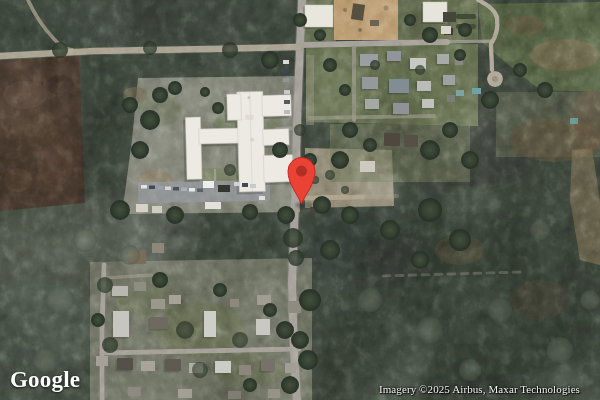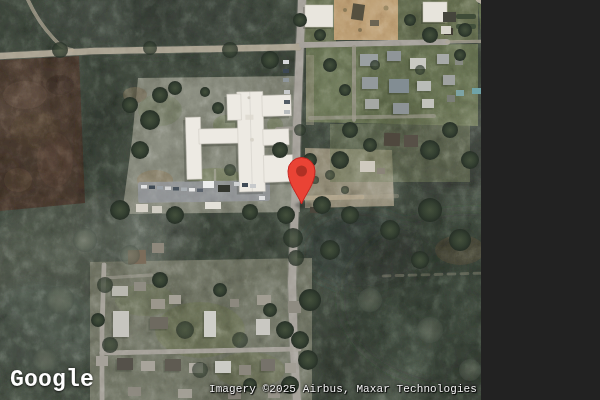--- a/index.html
+++ b/index.html
@@ -1,29 +1,29 @@
 <!DOCTYPE html>
 <html><head>
 <meta charset="utf-8">
 <style>
   html,body{margin:0;padding:0;background:#222;}
   .stage{
-    position:relative;width:481px;height:400px;overflow:hidden;
+    position:relative;width:600px;height:400px;overflow:hidden;
     background:#414a3f;cursor:grab;
-    font-family:Liberation Mono, monospace;
+    font-family:Liberation Serif, serif;
   }
   .stage svg{display:block;}
   .google-logo{
     position:absolute;left:10px;bottom:7px;
     color:#ffffff;font-size:23px;font-weight:bold;letter-spacing:0.2px;
     text-shadow:0 0 3px rgba(0,0,0,.55),0 1px 2px rgba(0,0,0,.5);
     user-select:none;
   }
   .attribution{
-    position:absolute;right:4px;bottom:5px;
+    position:absolute;right:20px;bottom:5px;
     color:#f2f2f2;font-size:11px;letter-spacing:0.1px;
     text-shadow:0 0 2px #000,0 0 3px #000,1px 1px 1px rgba(0,0,0,.9);
     user-select:none;
   }
   .td{fill:url(#tg);}
   .tl{fill:url(#tgl);}
 </style>
 </head>
 <body>
 

